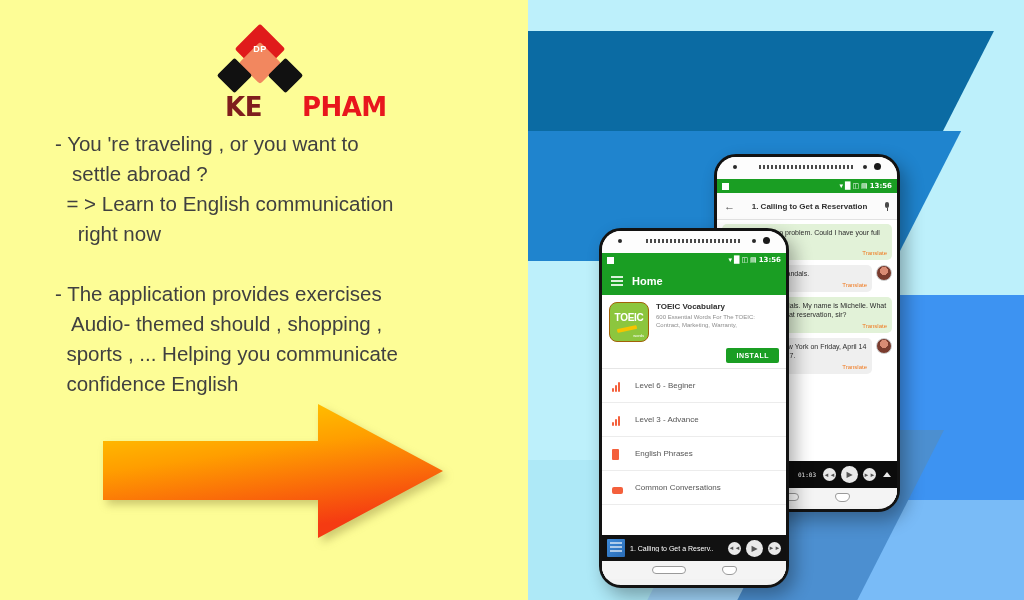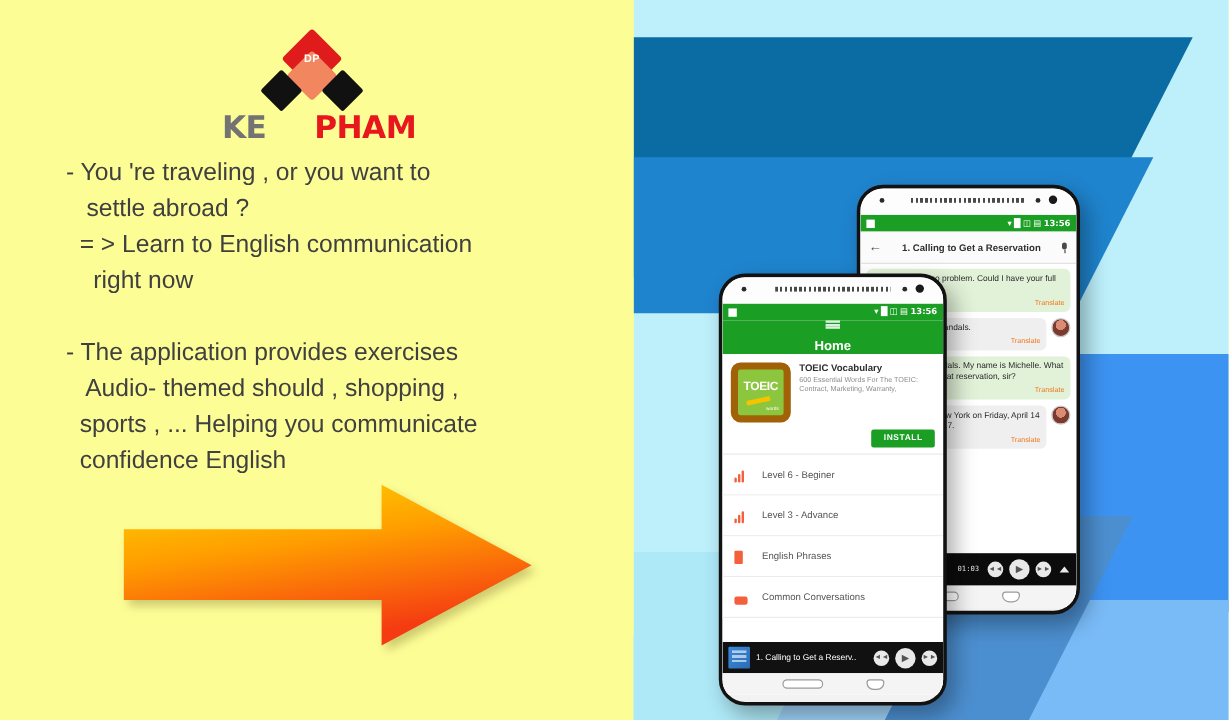--- a/index.html
+++ b/index.html
@@ -84,21 +84,21 @@
     position: absolute;
     left: 0; top: 74px;
     width: 150px;
     text-align: center;
     font-size: 26px;
     font-weight: bold;
     letter-spacing: -0.5px;
     font-family: "DejaVu Sans", sans-serif;
     white-space: nowrap;
   }
-  .logo-ke { color: #737373; }
+  .logo-ke { color: #7f1d1d; margin-left: 40px; }
   .logo-pham { color: #e8161d; margin-left: 40px; }
 
   
   .copy {
     position: absolute;
     left: 55px;
     width: 450px;
     color: #404040;
     font-size: 20.5px;
     line-height: 30px;
@@ -253,21 +253,20 @@
   .sb-time { font-size: 7px; font-weight: bold; }
 
   
   .appbar {
     height: 28px;
     background: #1a9e23;
     display: flex;
     align-items: center;
     gap: 9px;
     padding: 0 9px;
-    flex-direction: column;
   }
   .hamburger {
     width: 12px; height: 10px;
     display: flex; flex-direction: column; justify-content: space-between;
   }
   .hamburger i {
     display: block; height: 2px; background: #d9f2da;
   }
   .appbar-title {
     color: #ffffff;
@@ -279,21 +278,21 @@
     padding: 7px 7px 5px 7px;
     border-bottom: 1px solid #e6e6e6;
   }
   .ad-row { display: flex; gap: 7px; }
   .ad-icon {
     width: 38px; height: 38px;
     border-radius: 8px;
     background: #8cc63e;
     flex: 0 0 auto;
     position: relative;
-    border: 6px solid #a16207;
+    border: 1px solid #a16207;
     overflow: hidden;
   }
   .ad-icon-text {
     position: absolute;
     left: 0; top: 9px; width: 100%;
     text-align: center;
     color: #ffffff;
     font-weight: bold;
     font-size: 10px;
     letter-spacing: -0.3px;

